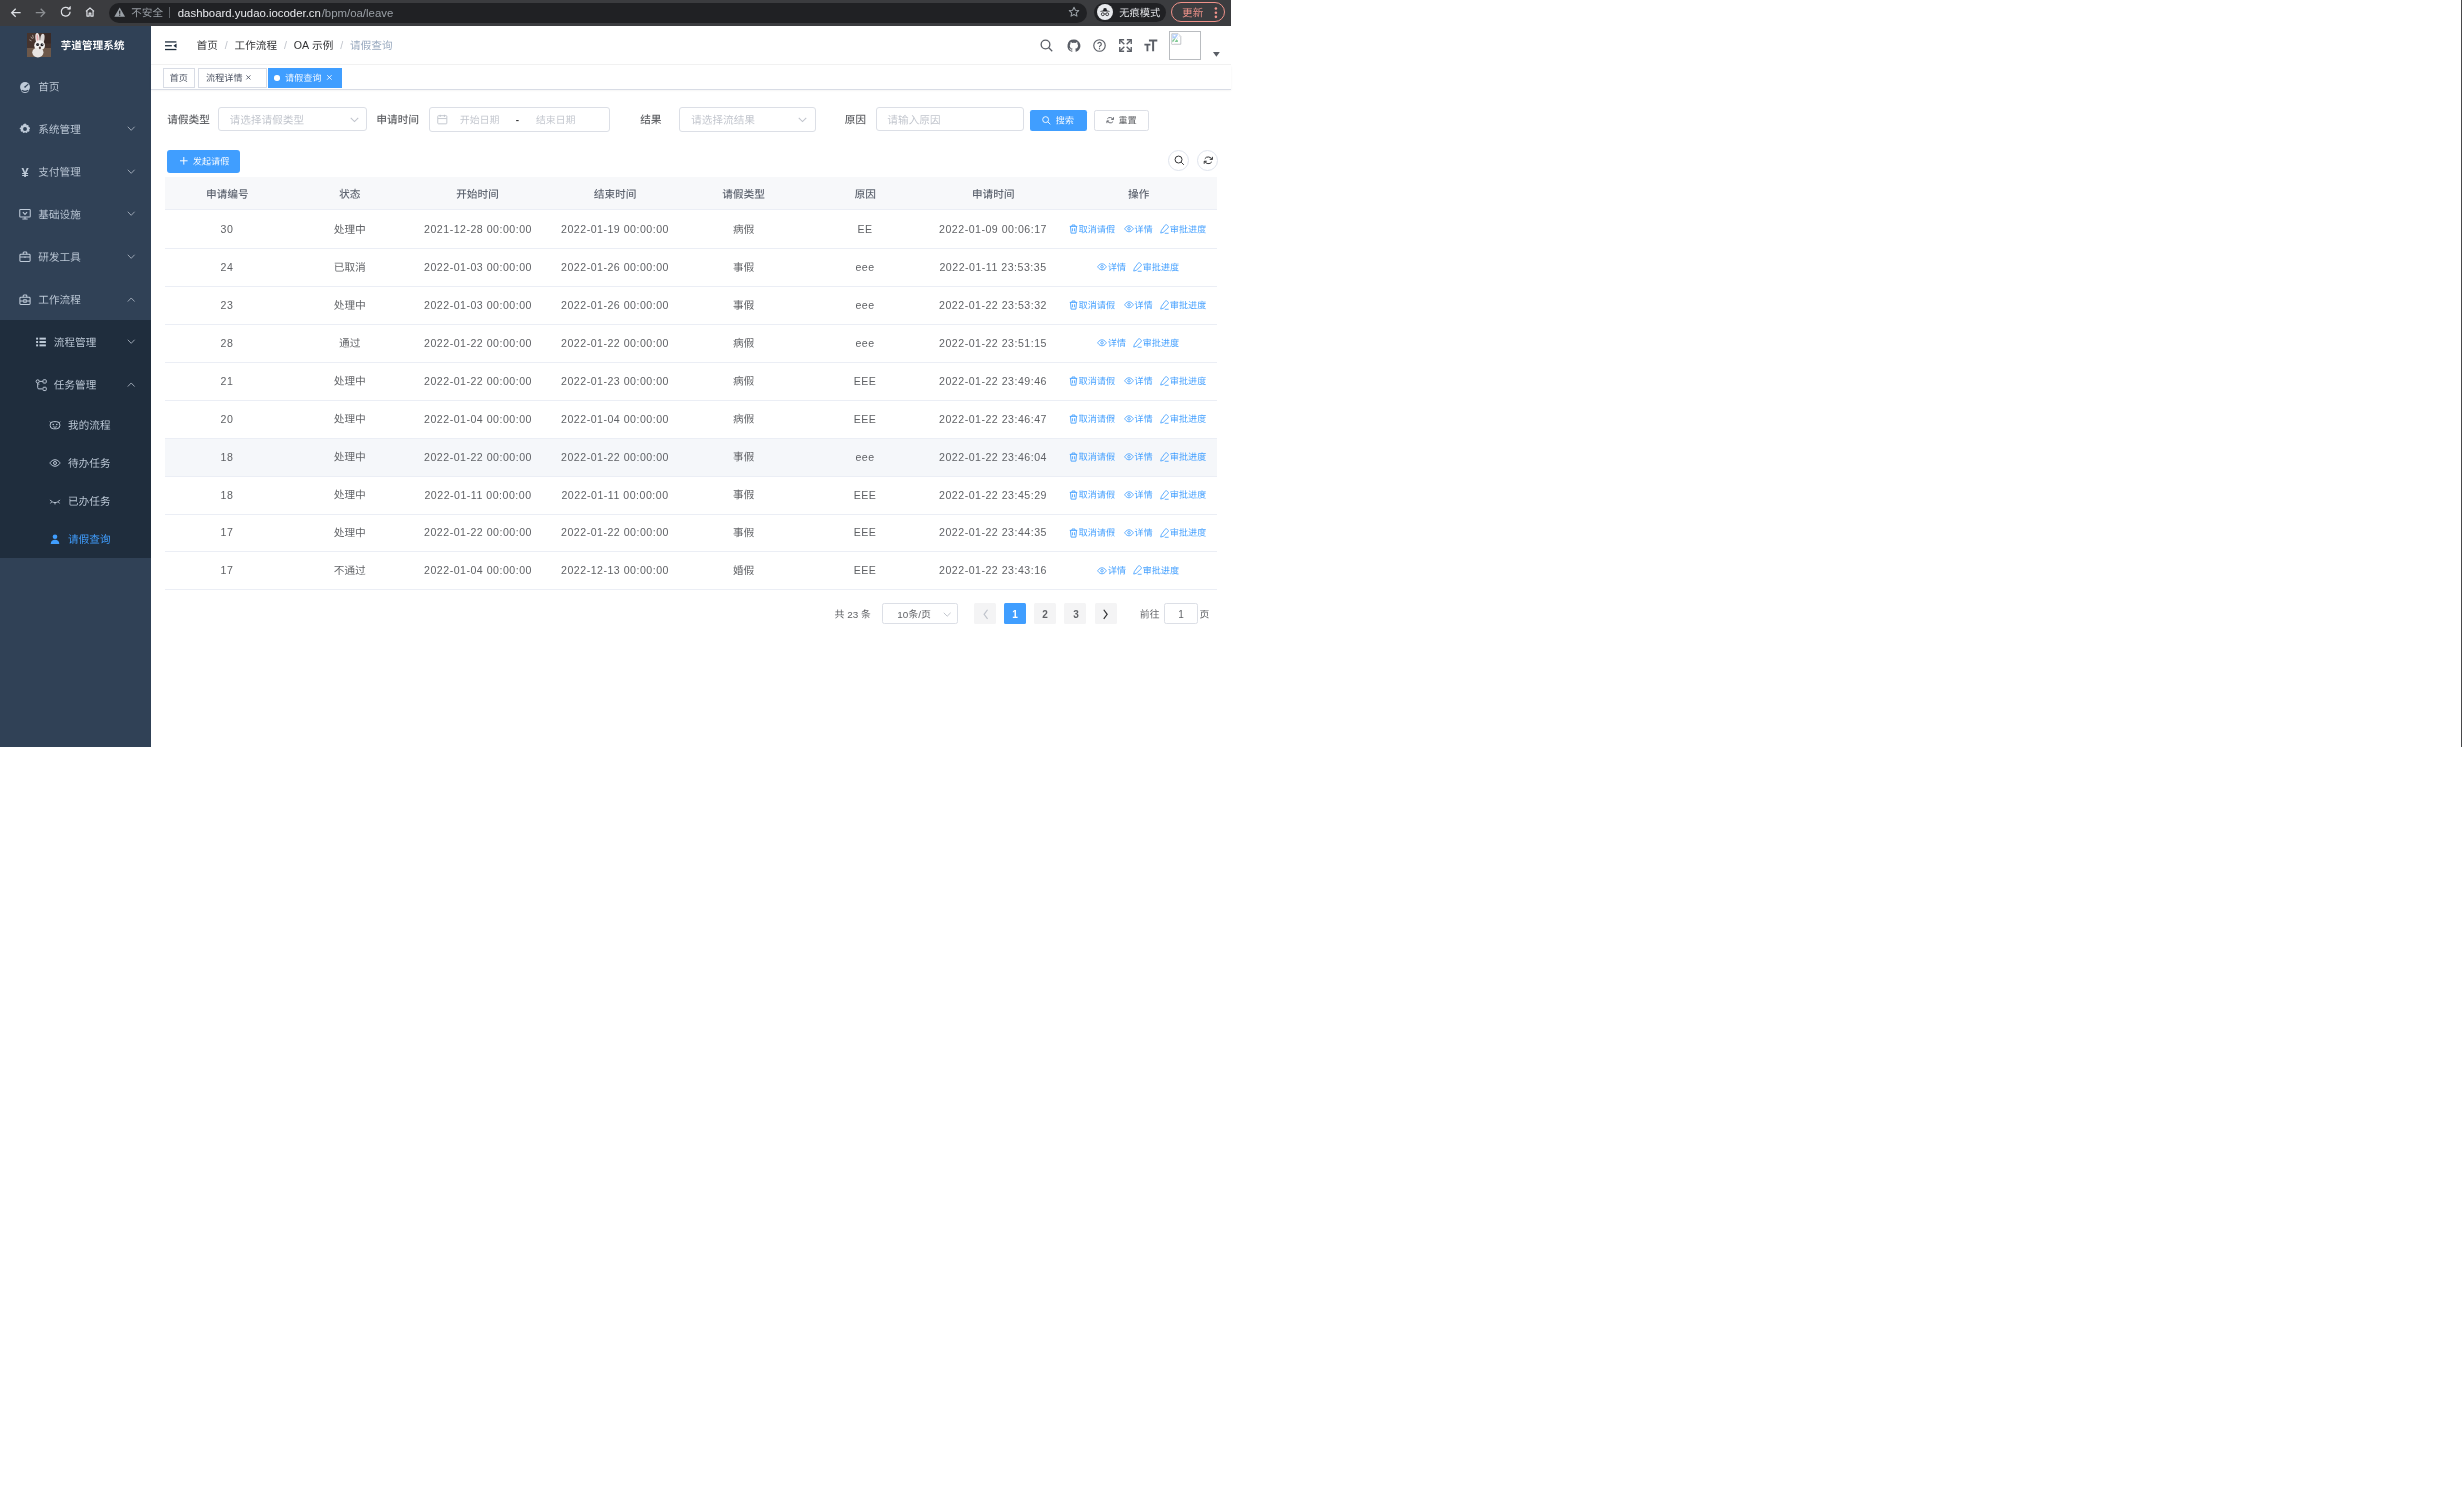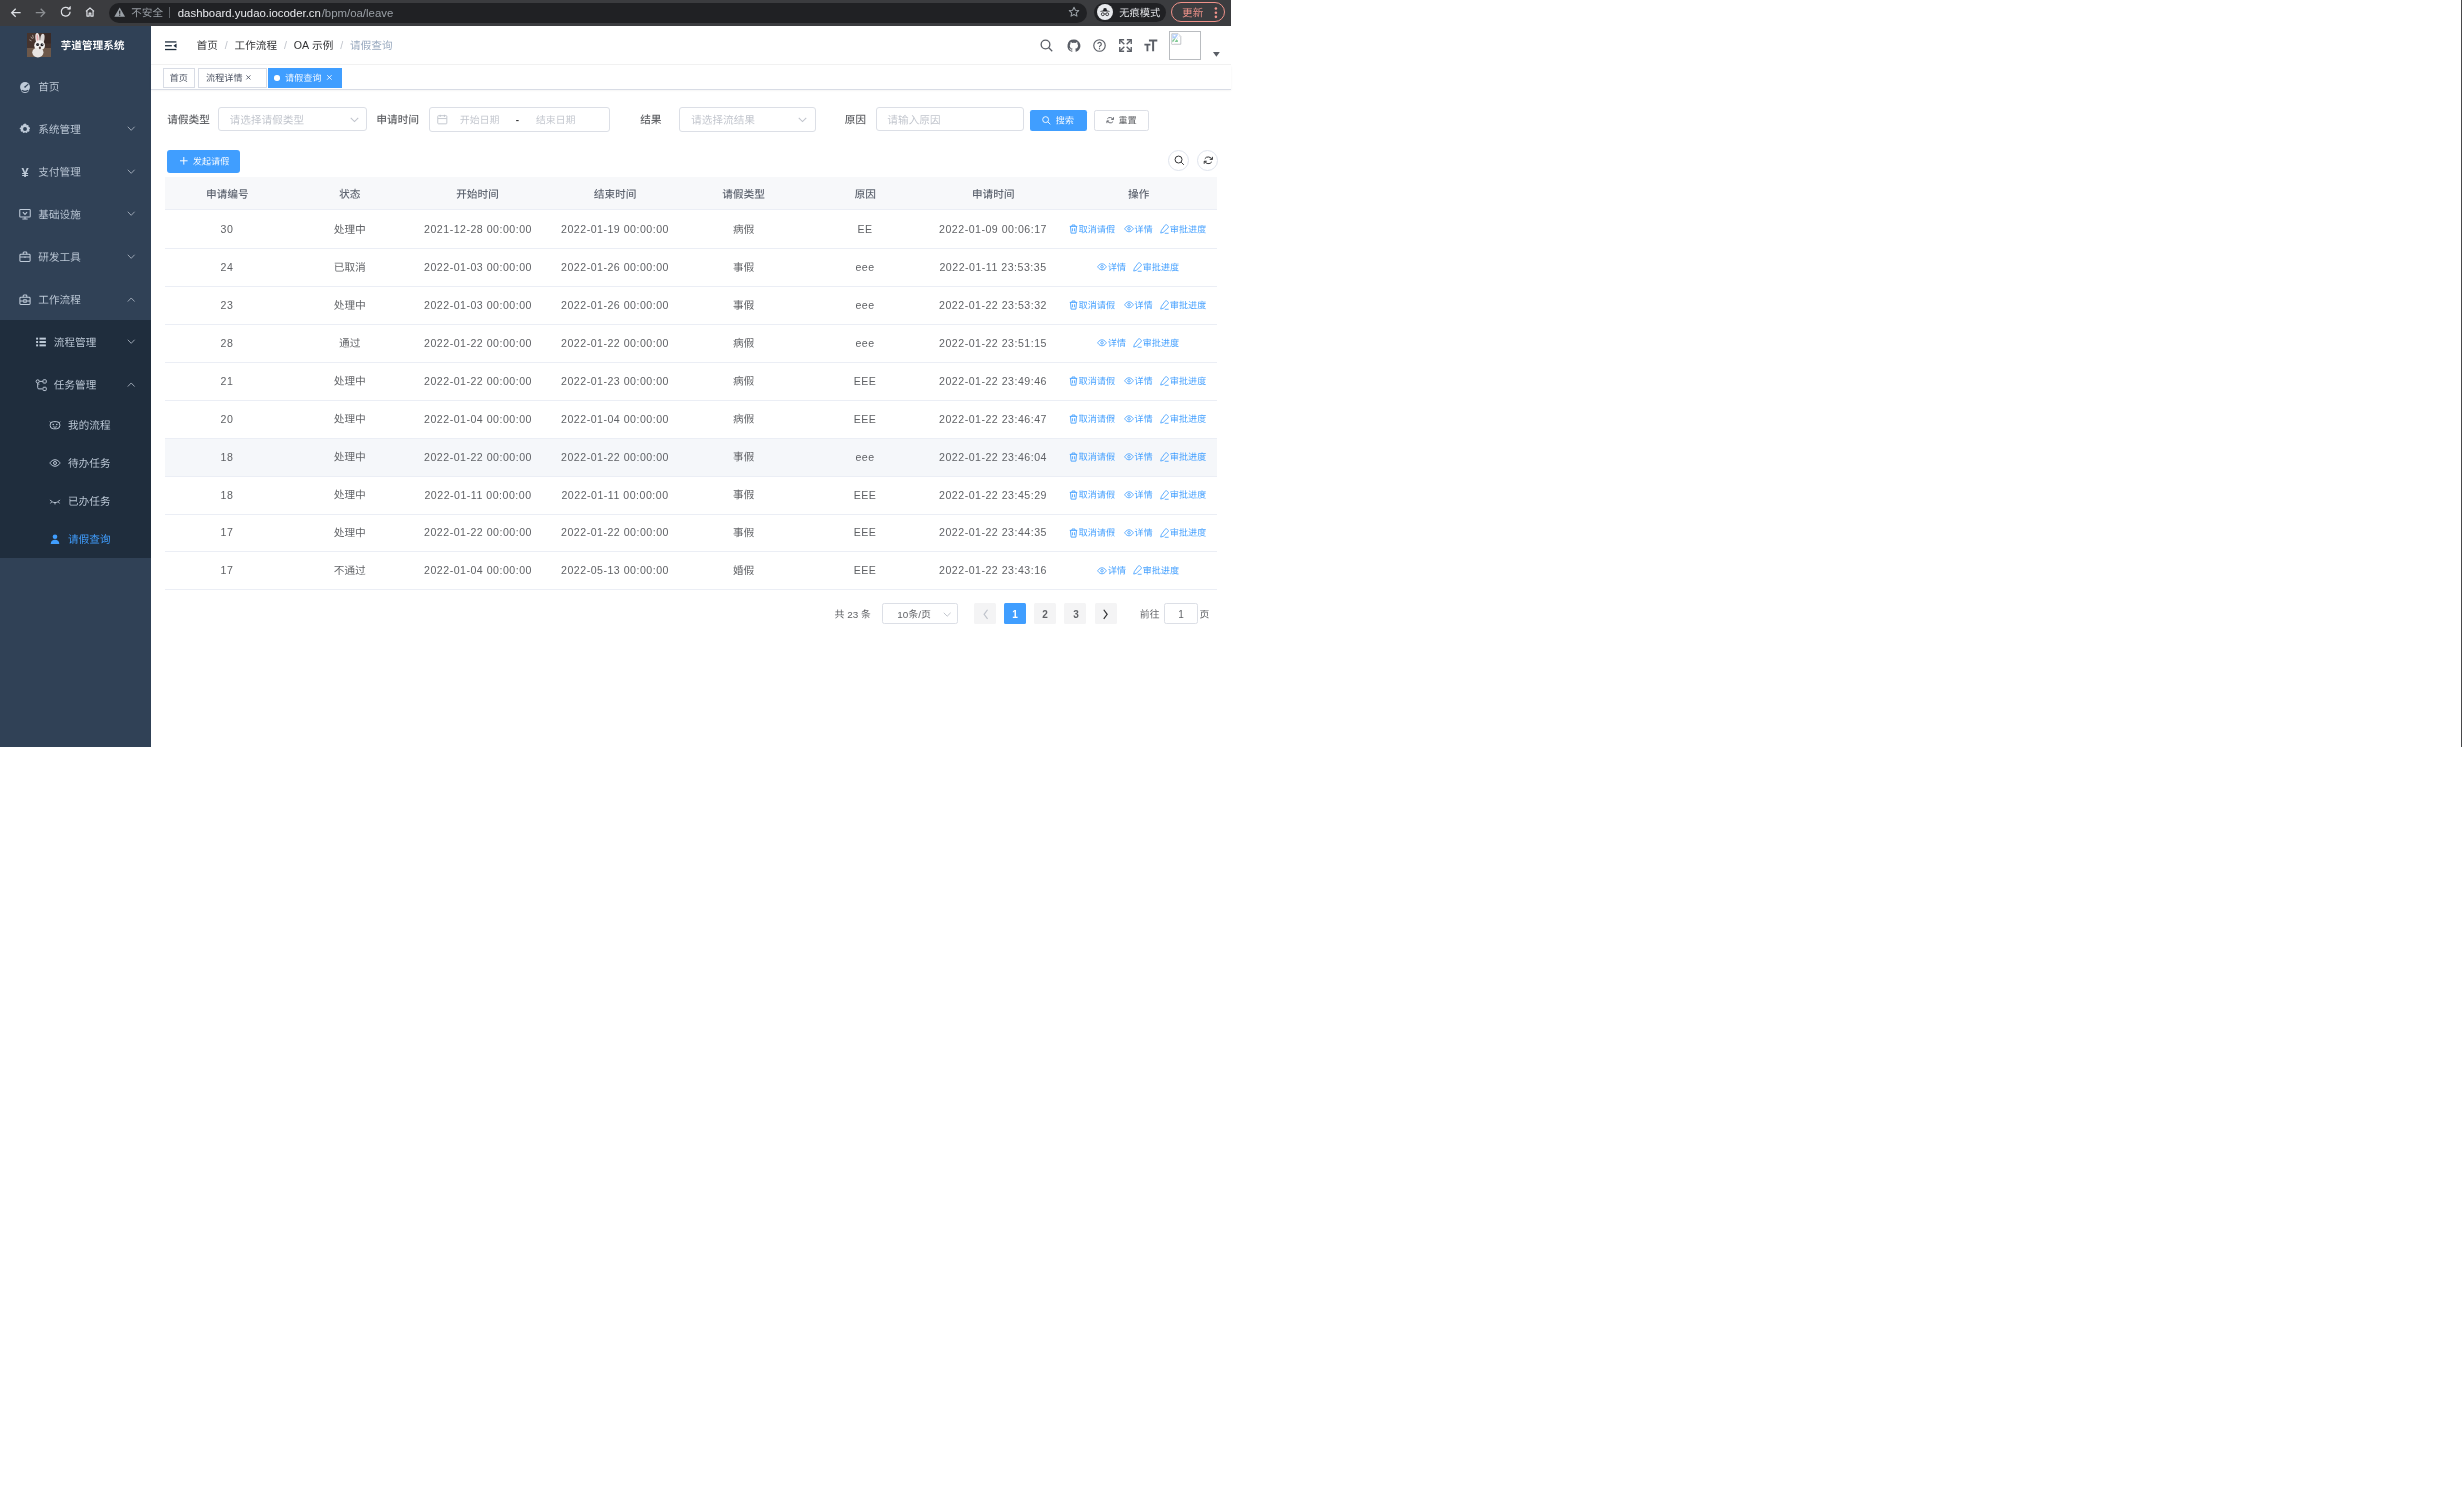--- a/index.html
+++ b/index.html
@@ -391,21 +391,21 @@
     <path d="M.8 5S3 1 6.5 1 12.2 5 12.2 5 10 9 6.5 9 .8 5 .8 5z" stroke="#409eff" stroke-width="1.1" fill="none"></path>
     <circle cx="6.5" cy="5" r="1.7" stroke="#409eff" stroke-width="1.1" fill="none"></circle>
   </svg>
 <svg class="abs" style="left:1160px;top:528px" width="9" height="10" viewBox="0 0 12 13">
     <path d="M6.8 1.5c.9-.9 2.1-.9 2.9 0l.8.8c.9.8.9 2 0 2.9L4.3 11 .9 11.9 1.8 8.5z" stroke="#409eff" stroke-width="1.1" fill="none"></path>
     <path d="M6.3 12.2h5.2" stroke="#409eff" stroke-width="1.1"></path>
   </svg>
 <div style="position:absolute;left:165px;top:589px;width:1052px;height:0.8px;background:#ebeef5"></div>
 <div class="abs num" style="left:227px;top:570px">17</div>
 <div class="abs num" style="left:478px;top:570px">2022-01-04 00:00:00</div>
-<div class="abs num" style="left:615px;top:570px">2022-05-13 00:00:00</div>
+<div class="abs num" style="left:615px;top:570px">2022-12-13 00:00:00</div>
 <div class="abs num" style="left:865px;top:570px">EEE</div>
 <div class="abs num" style="left:993px;top:570px">2022-01-22 23:43:16</div>
 <svg class="abs" style="left:1097px;top:567px" width="10" height="7.6" viewBox="0 0 13 10">
     <path d="M.8 5S3 1 6.5 1 12.2 5 12.2 5 10 9 6.5 9 .8 5 .8 5z" stroke="#409eff" stroke-width="1.1" fill="none"></path>
     <circle cx="6.5" cy="5" r="1.7" stroke="#409eff" stroke-width="1.1" fill="none"></circle>
   </svg>
 <svg class="abs" style="left:1133px;top:565px" width="9" height="10" viewBox="0 0 12 13">
     <path d="M6.8 1.5c.9-.9 2.1-.9 2.9 0l.8.8c.9.8.9 2 0 2.9L4.3 11 .9 11.9 1.8 8.5z" stroke="#409eff" stroke-width="1.1" fill="none"></path>
     <path d="M6.3 12.2h5.2" stroke="#409eff" stroke-width="1.1"></path>
   </svg>

